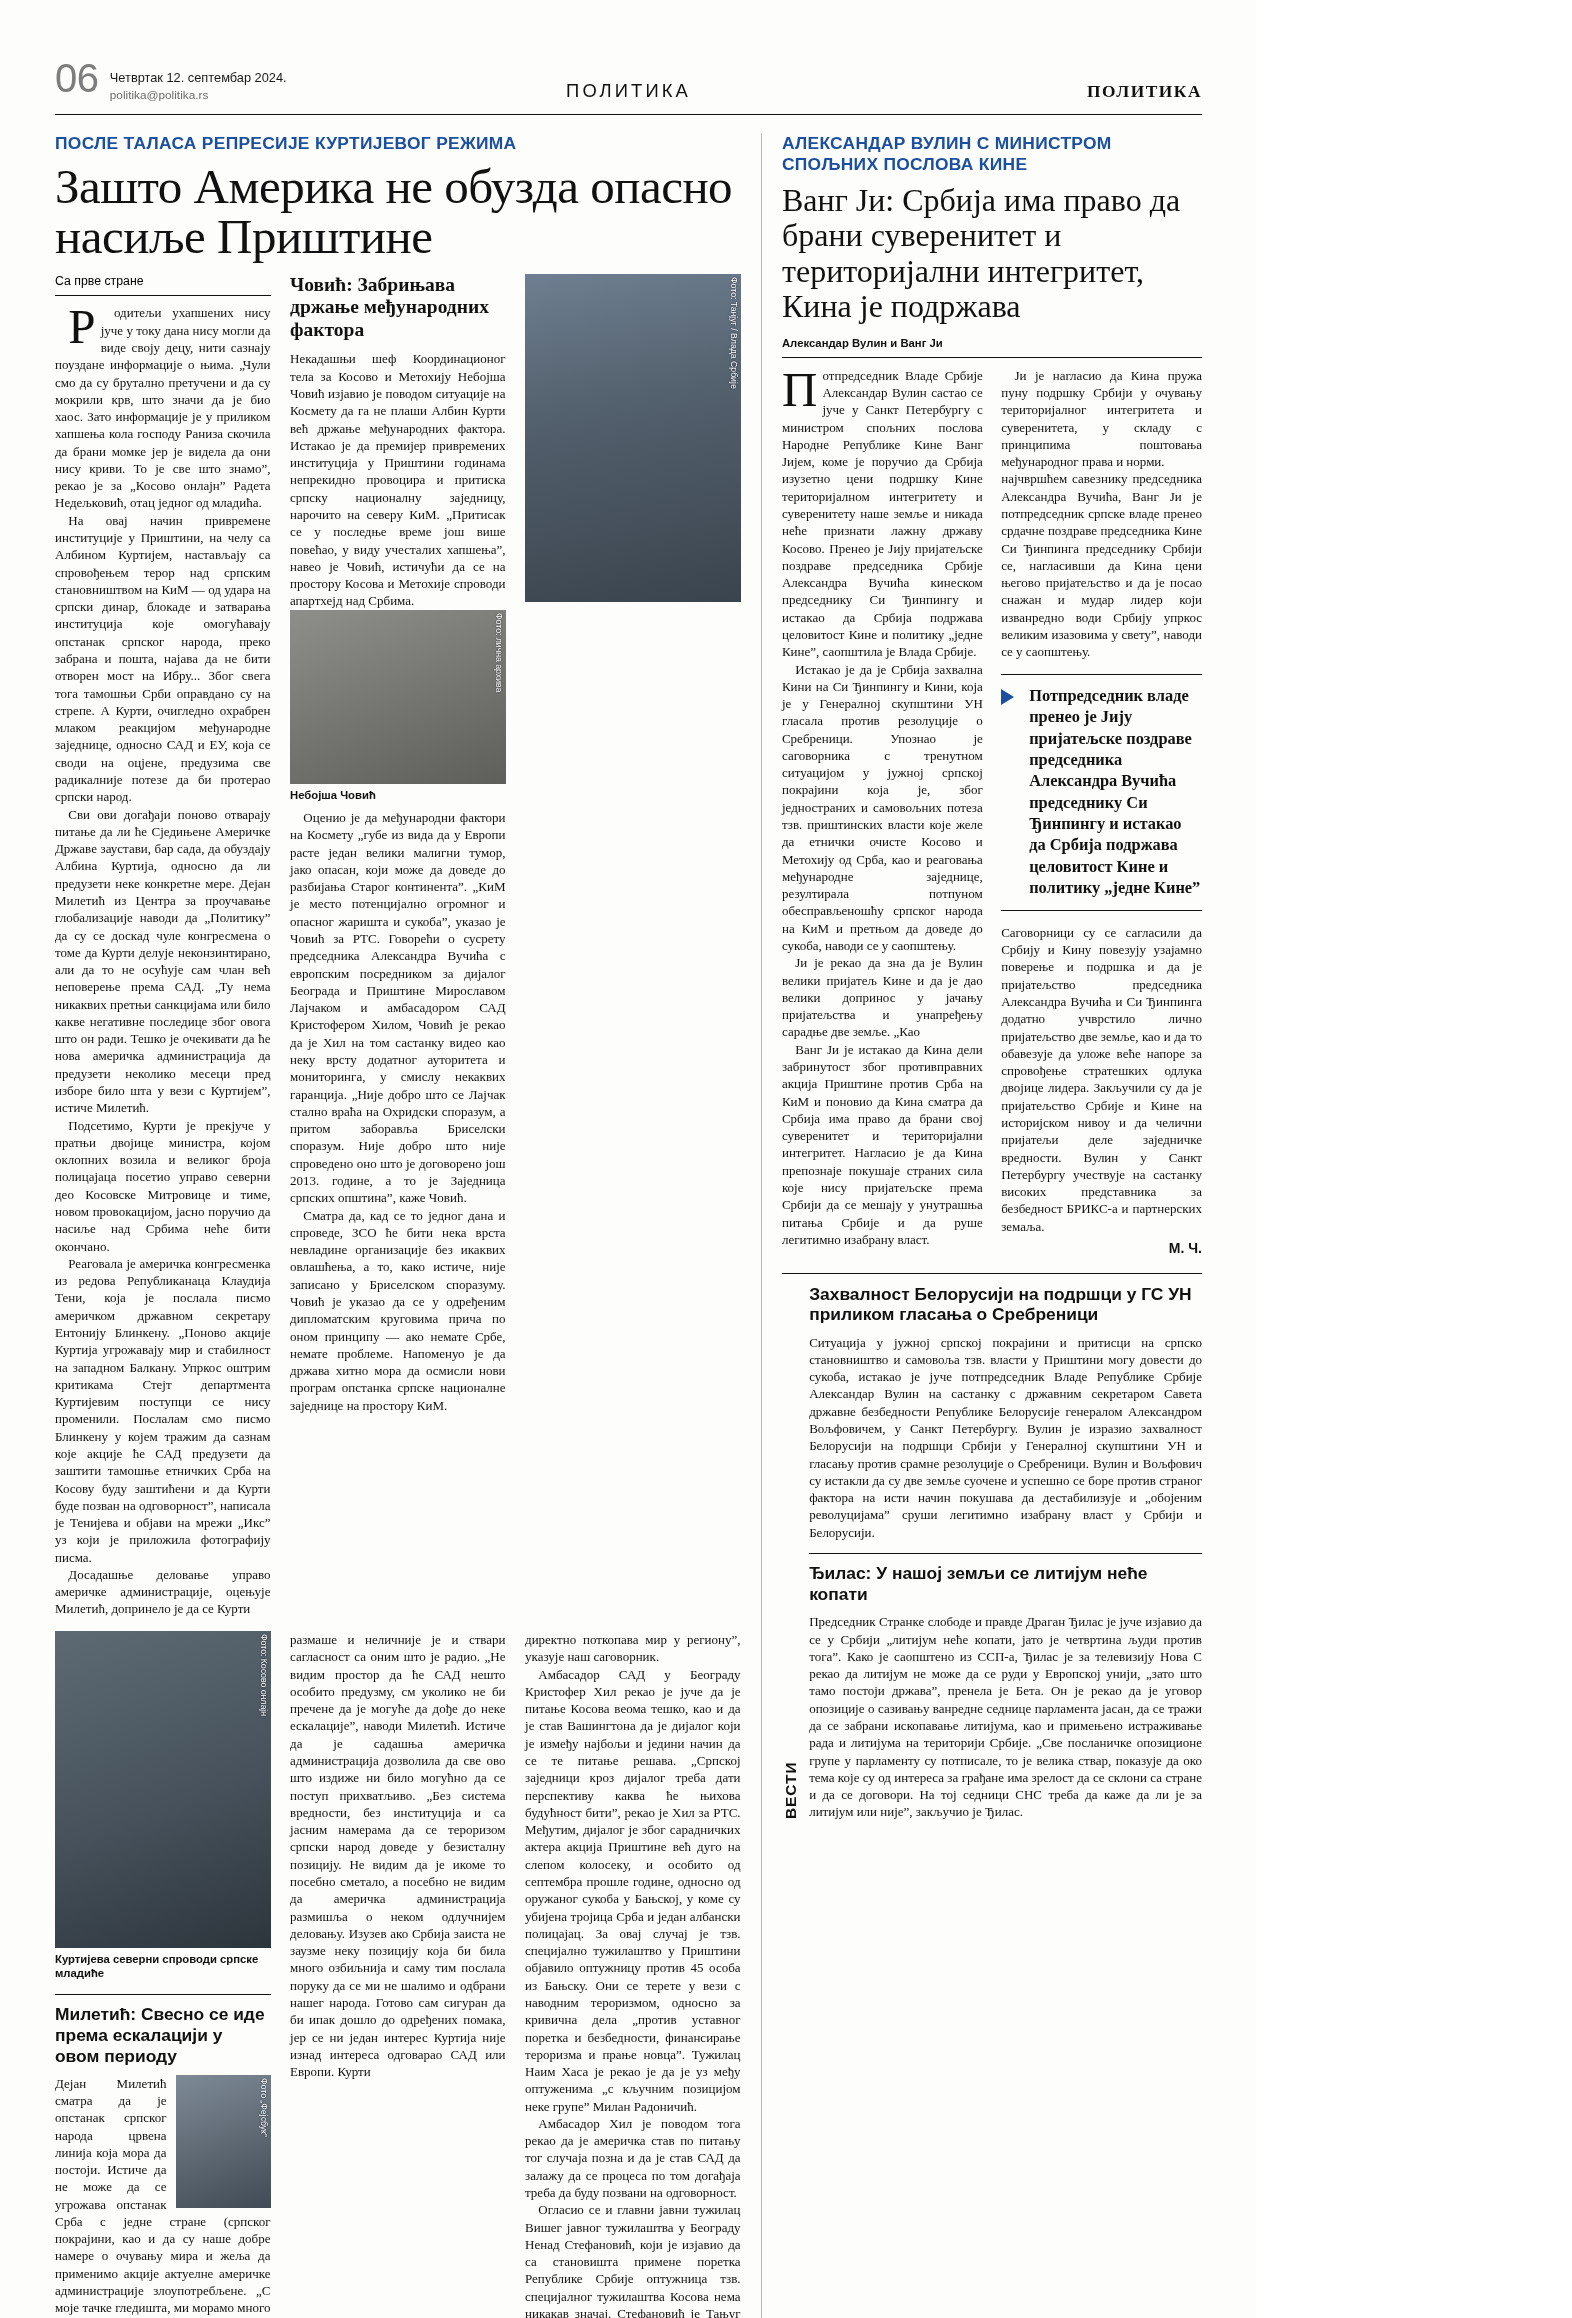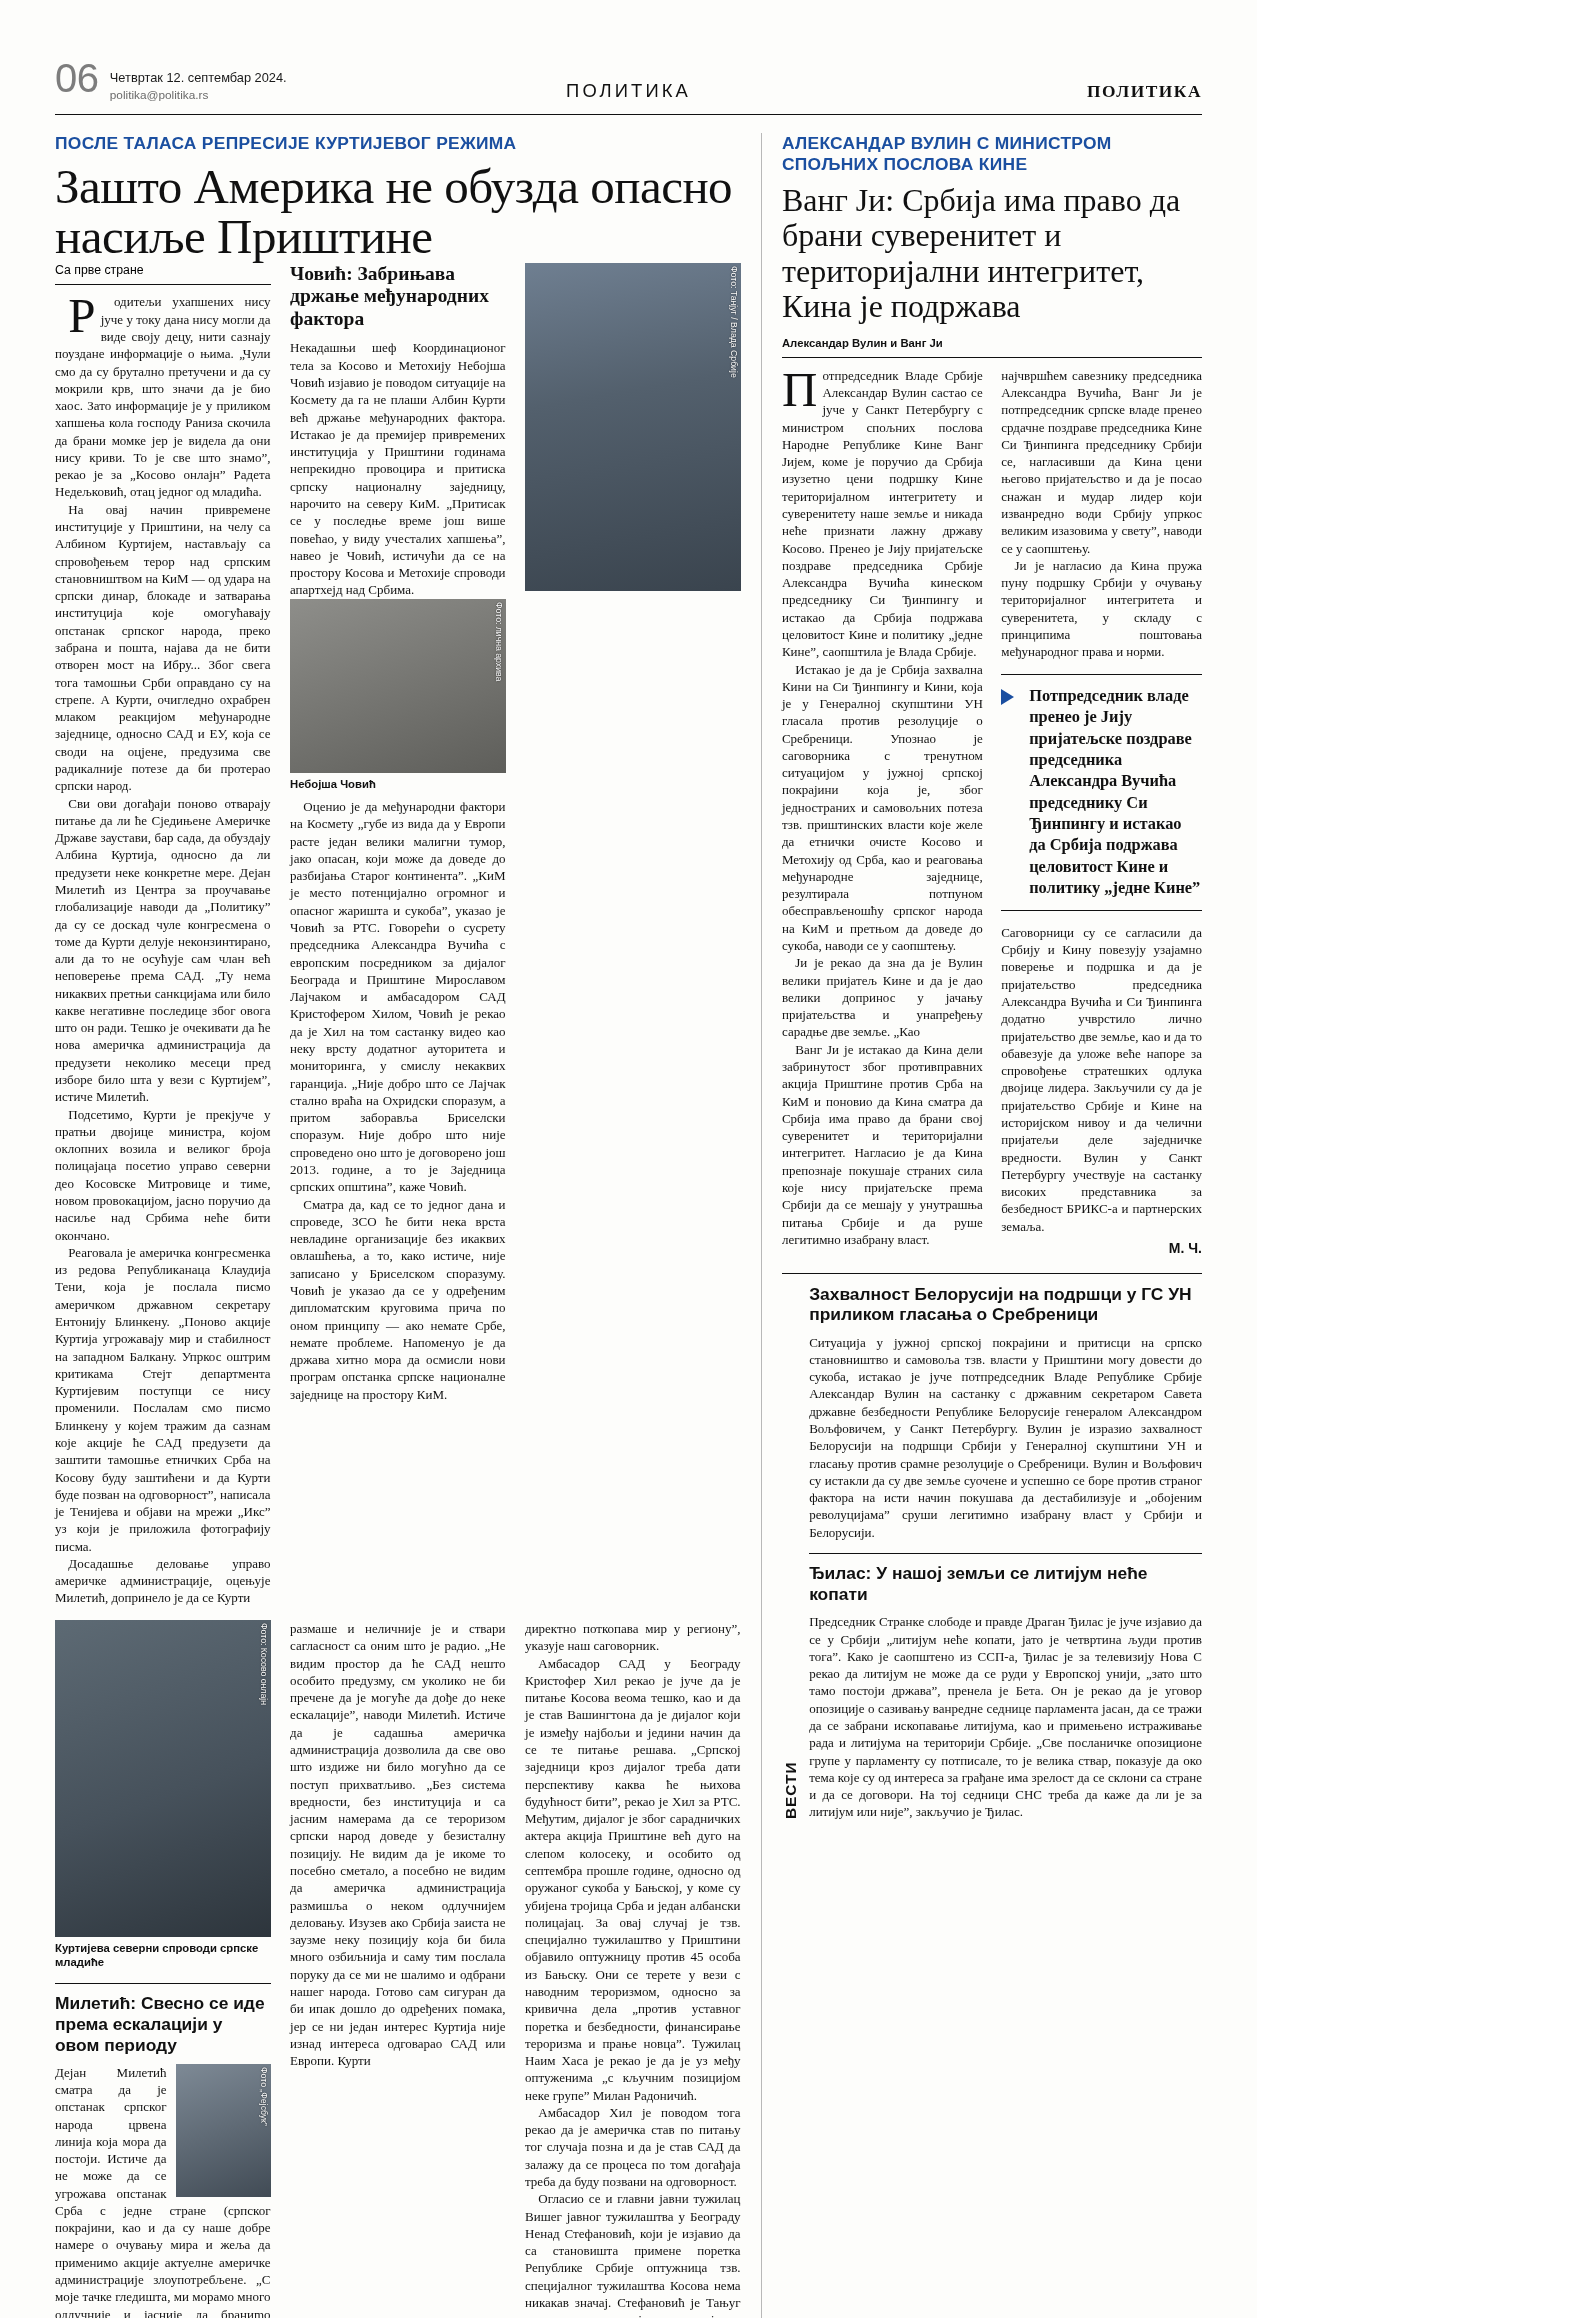--- a/index.html
+++ b/index.html
@@ -116,21 +116,21 @@
     line-height: 1.22;
     margin-bottom: 8.2px;
   }
   .headline-main {
     font-family: "Liberation Serif", serif;
     font-size: 49px;
     line-height: 1.02;
     font-weight: 400;
     color: #111;
     letter-spacing: -0.5px;
-    margin-bottom: 1px;
+    margin-bottom: 12px;
   }
   .headline-right {
     font-family: "Liberation Serif", serif;
     font-size: 32px;
     line-height: 1.1;
     font-weight: 400;
     color: #111;
     margin-bottom: 12.3px;
   }
 
@@ -402,22 +402,22 @@
       <div class="rule-thin" style="margin:6.1px 0 9.2px 0;"></div>
 
       <div style="display:flex; gap:18.4px;">
         <div style="flex:1; min-width:0;">
           <p class="body dropcap noind">Потпредседник Владе Србије Александар Вулин састао се јуче у Санкт Петербургу с министром спољних послова Народне Републике Кине Ванг Јијем, коме је поручио да Србија изузетно цени подршку Кине територијалном интегритету и суверенитету наше земље и никада неће признати лажну државу Косово. Пренео је Јију пријатељске поздраве председника Србије Александра Вучића кинеском председнику Си Ђинпингу и истакао да Србија подржава целовитост Кине и политику „једне Кине”, саопштила је Влада Србије.</p>
           <p class="body">Истакао је да је Србија захвална Кини на Си Ђинпингу и Кини, која је у Генералној скупштини УН гласала против резолуције о Сребреници. Упознао је саговорника с тренутном ситуацијом у јужној српској покрајини која је, због једнострaних и самовољних потеза тзв. приштинских власти које желе да етнички очисте Косово и Метохију од Срба, као и реаговања међународне заједнице, резултирала потпуном обесправљеношћу српског народа на КиМ и претњом да доведе до сукоба, наводи се у саопштењу.</p>
           <p class="body">Ји је рекао да зна да је Вулин велики пријатељ Кине и да је дао велики допринос у јачању пријатељства и унапређењу сарадње две земље. „Као</p>
           <p class="body">Ванг Ји је истакао да Кина дели забринутост због противправних акција Приштине против Срба на КиМ и поновио да Кина сматра да Србија има право да брани свој суверенитет и територијални интегритет. Нагласио је да Кина препознаје покушаје страних сила које нису пријатељске према Србији да се мешају у унутрашња питања Србије и да руше легитимно изабрану власт.</p>
         </div>
         <div style="flex:1; min-width:0;">
+          <p class="body">Ји је нагласио да Кина пружа пуну подршку Србији у очувању територијалног интегритета и суверенитета, у складу с принципима поштовања међународног права и норми.</p>
           <p class="body noind">најчвршћем савезнику председника Александра Вучића, Ванг Ји је потпредседник српске владе пренео срдачне поздраве председника Кине Си Ђинпинга председнику Србији се, нагласивши да Кина цени његово пријатељство и да је посао снажан и мудар лидер који изванредно води Србију упркос великим изазовима у свету”, наводи се у саопштењу.</p>
-          <p class="body">Ји је нагласио да Кина пружа пуну подршку Србији у очувању територијалног интегритета и суверенитета, у складу с принципима поштовања међународног права и норми.</p>
 
           <div class="pullquote">
             <div class="tri"></div>
             <p>Потпредседник владе пренео је Јију пријатељске поздраве председника Александра Вучића председнику Си Ђинпингу и истакао да Србија подржава целовитост Кине и политику „једне Кине”</p>
           </div>
 
           <p class="body noind">Саговорници су се сагласили да Србију и Кину повезују узајамно поверење и подршка и да је пријатељство председника Александра Вучића и Си Ђинпинга додатно учврстило лично пријатељство две земље, као и да то обавезује да уложе веће напоре за спровођење стратешких одлука двојице лидера. Закључили су да је пријатељство Србије и Кине на историјском нивоу и да челични пријатељи деле заједничке вредности. Вулин у Санкт Петербургу учествује на састанку високих представника за безбедност БРИКС-а и партнерских земаља.</p>
           <div class="signature">М. Ч.</div>
         </div>
       </div>

